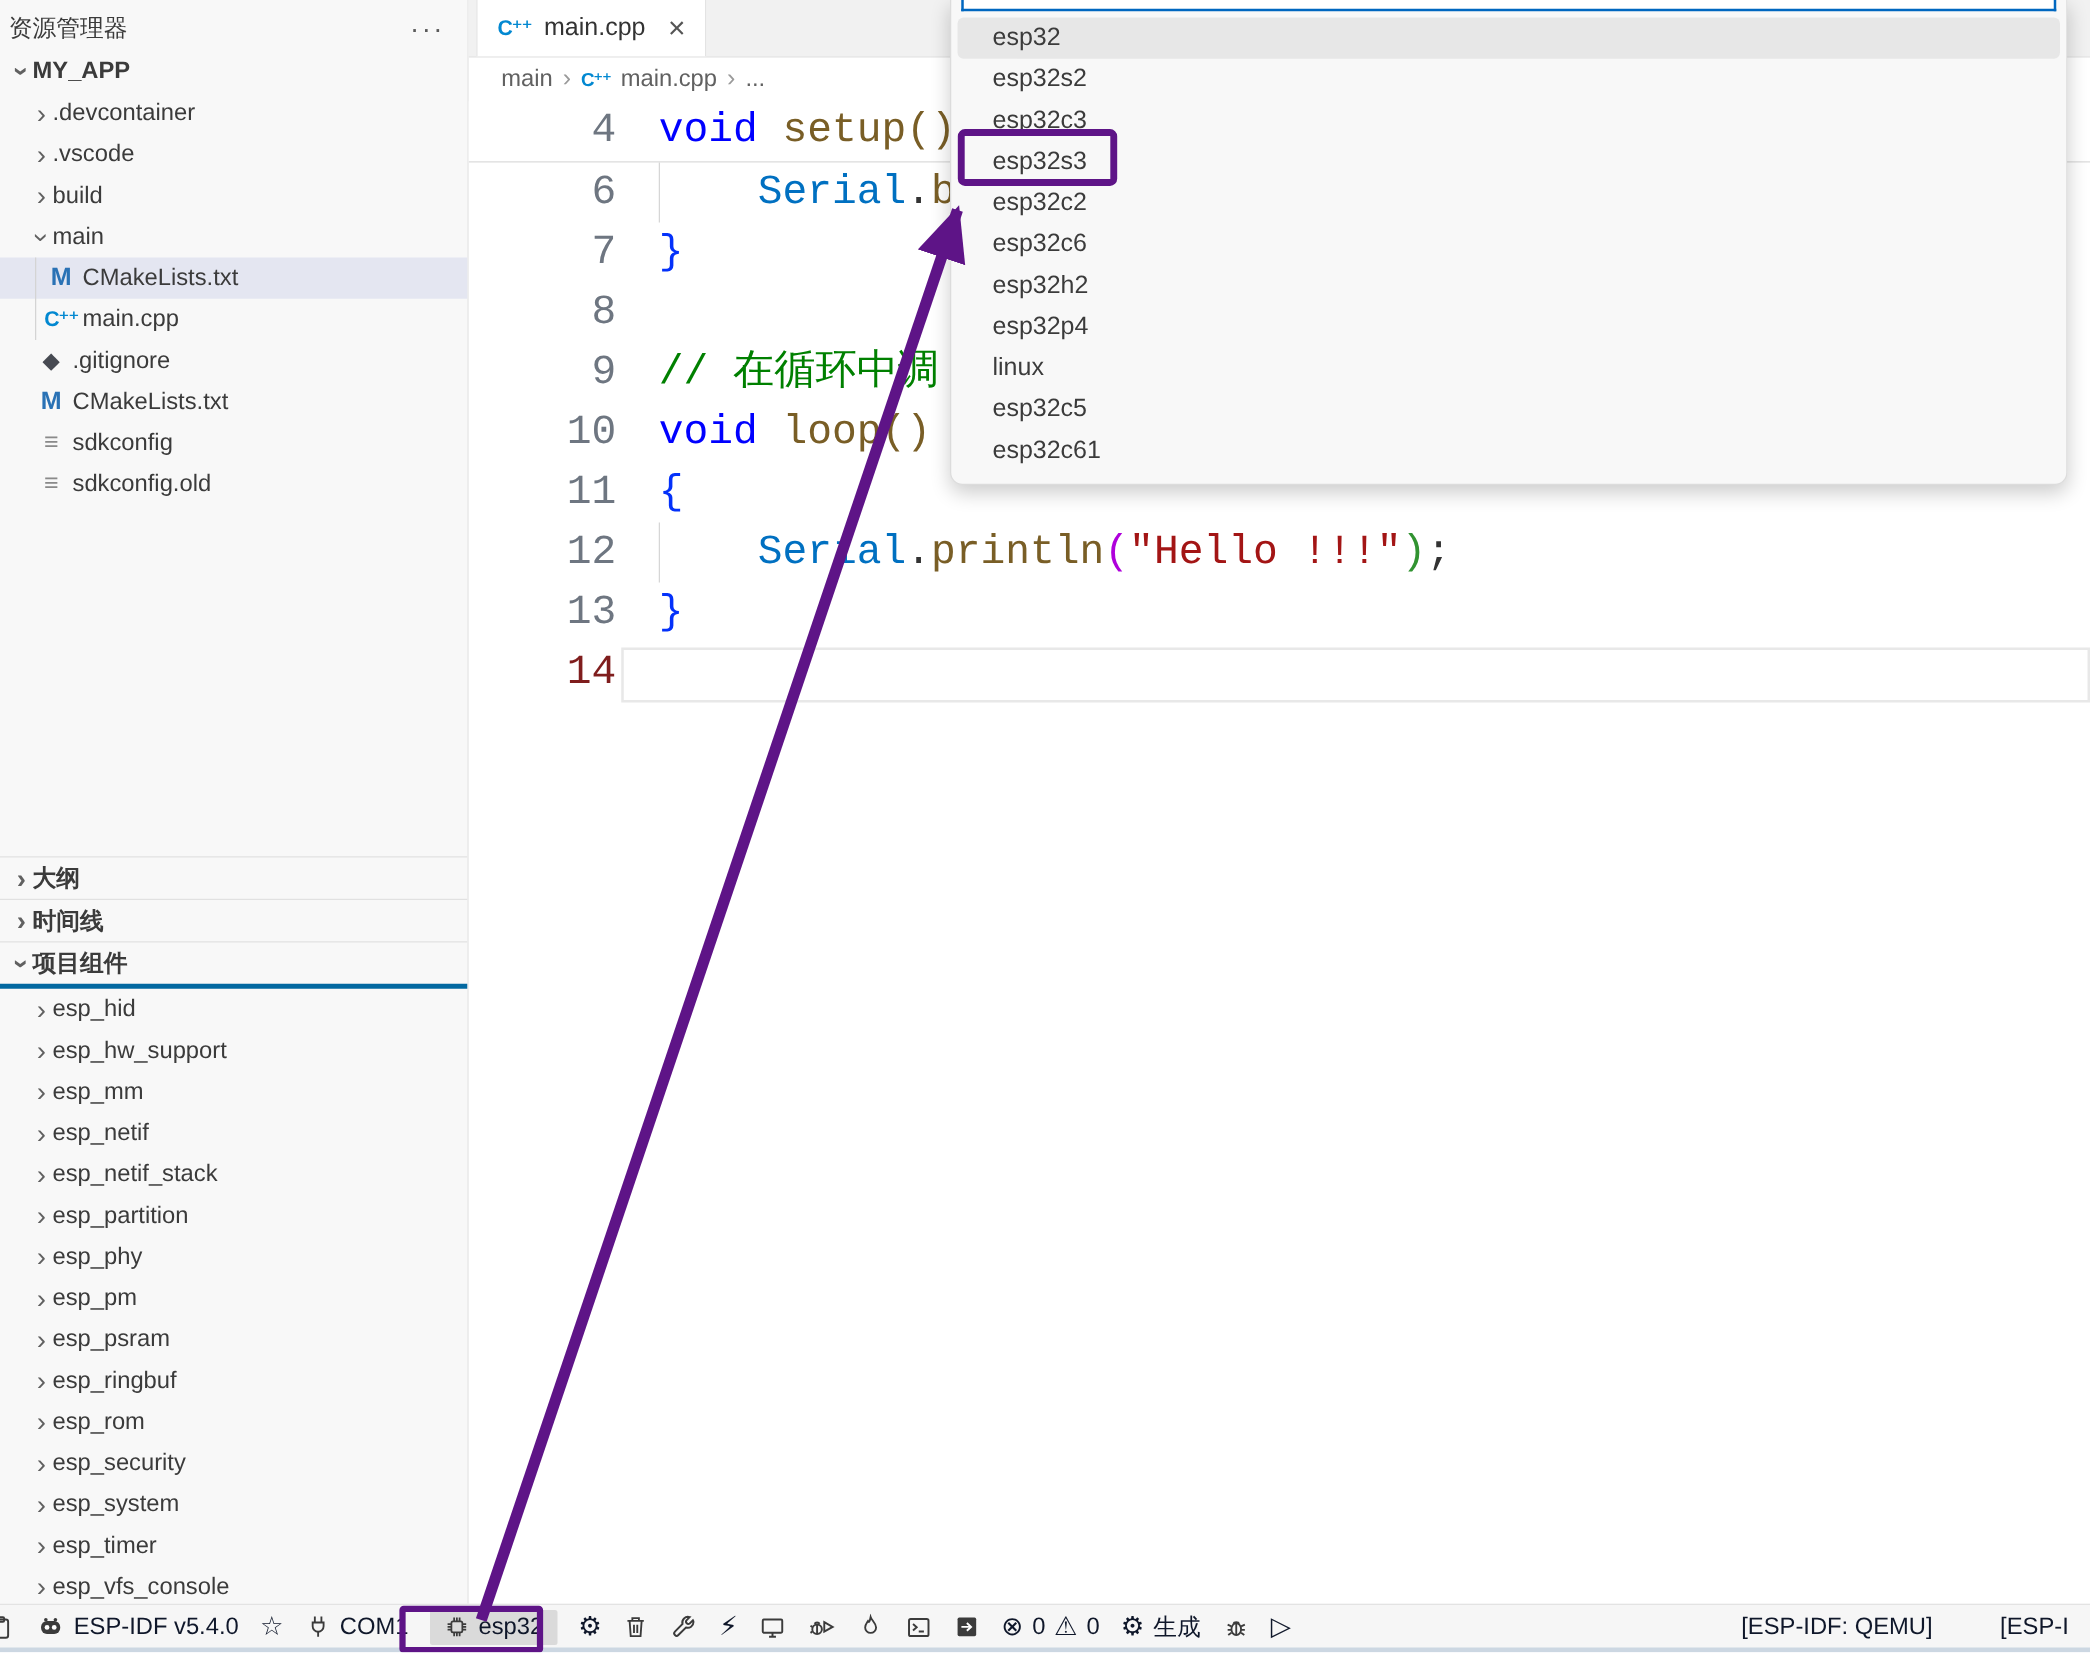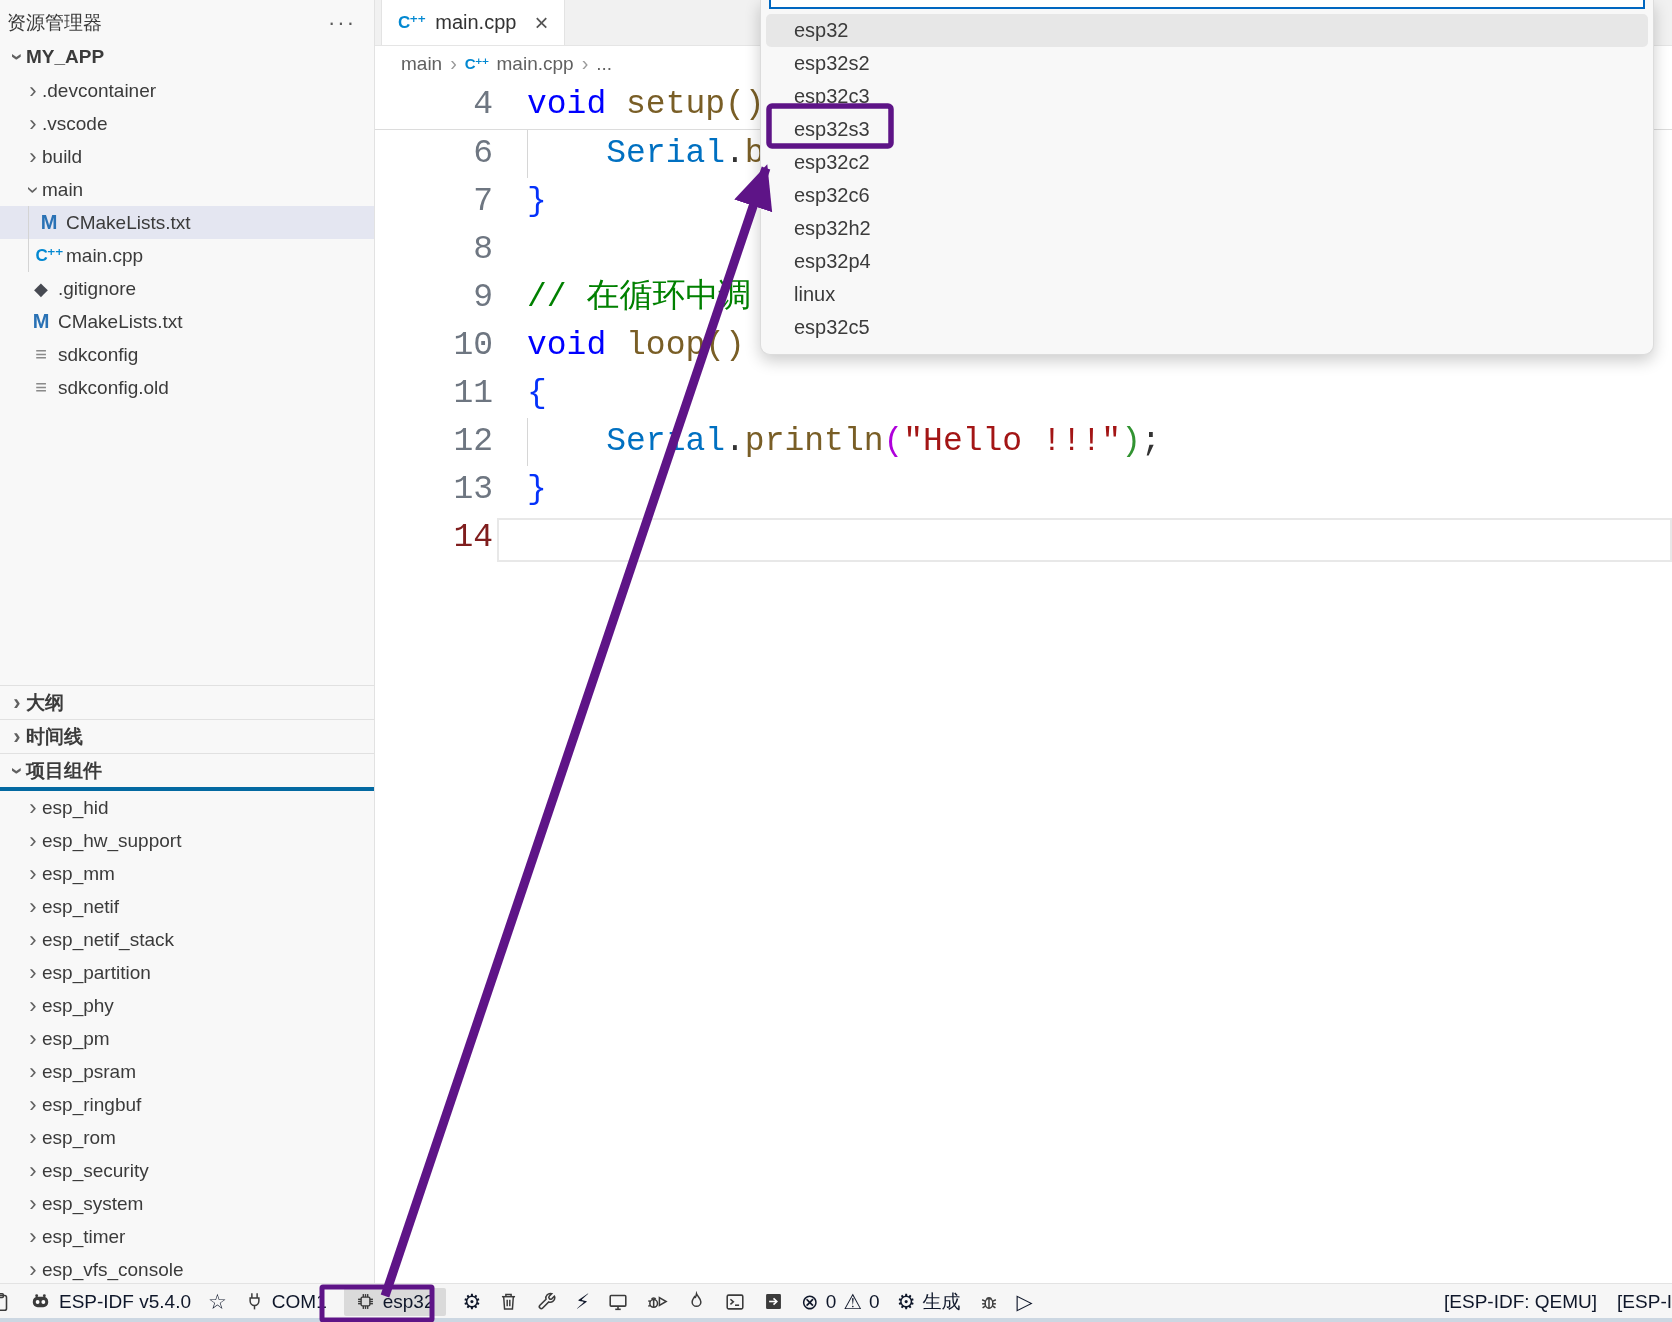--- a/index.html
+++ b/index.html
@@ -62,21 +62,21 @@
   .qp-list{padding-top:5px;}
   .qp-item{height:33px;display:flex;align-items:center;padding-left:28px;font-size:20px;
            color:#3b3b3b;margin:0 5px;border-radius:5px;cursor:pointer;}
   .qp-item.active{background:#e7e7e7;}
 
   
   .statusbar{position:absolute;left:0;top:1283px;width:1672px;height:35px;background:#f6f6f6;
              border-top:1px solid #e3e3e3;display:flex;align-items:center;font-size:19px;
              color:#0f172a;overflow:hidden;}
   .sb-left{display:flex;align-items:center;gap:17px;flex:1 1 auto;}
-  .sb-right{display:flex;align-items:center;gap:20px;white-space:nowrap;padding-right:0;}
+  .sb-right{display:flex;align-items:center;gap:54px;white-space:nowrap;padding-right:17px;}
   .sitem{display:flex;align-items:center;gap:7px;cursor:pointer;}
   .sglyph{font-size:21px;line-height:21px;}
   .target-chip{display:flex;align-items:center;gap:7px;background:#dadada;padding:3px 11px;border-radius:2px;}
   .bottom-strip{position:absolute;left:0;top:1318px;width:1672px;height:4px;background:#ccd7e2;}
   svg.ic{display:block;}
 
   
   .ann{position:absolute;left:0;top:0;width:1672px;height:1322px;pointer-events:none;z-index:60;}
 </style>
 </head>
@@ -303,20 +303,23 @@
           <span>esp32h2</span>
         </div>
       <div class="qp-item">
           <span>esp32p4</span>
         </div>
       <div class="qp-item">
           <span>linux</span>
         </div>
       <div class="qp-item">
           <span>esp32c5</span>
+        </div>
+      <div class="qp-item">
+          <span>esp32c61</span>
         </div>
     </div>
   </div>
 
   <div class="statusbar">
     <div class="sb-left">
       <span class="sitem" style="margin-left:-10px">
         <svg class="ic" width="22" height="22" viewBox="0 0 24 24" fill="none" stroke="#3b3b3b" stroke-width="1.7">
             <rect x="5" y="5" width="13" height="16" rx="2"></rect>
             <rect x="8.5" y="3" width="6" height="4" rx="1"></rect>

